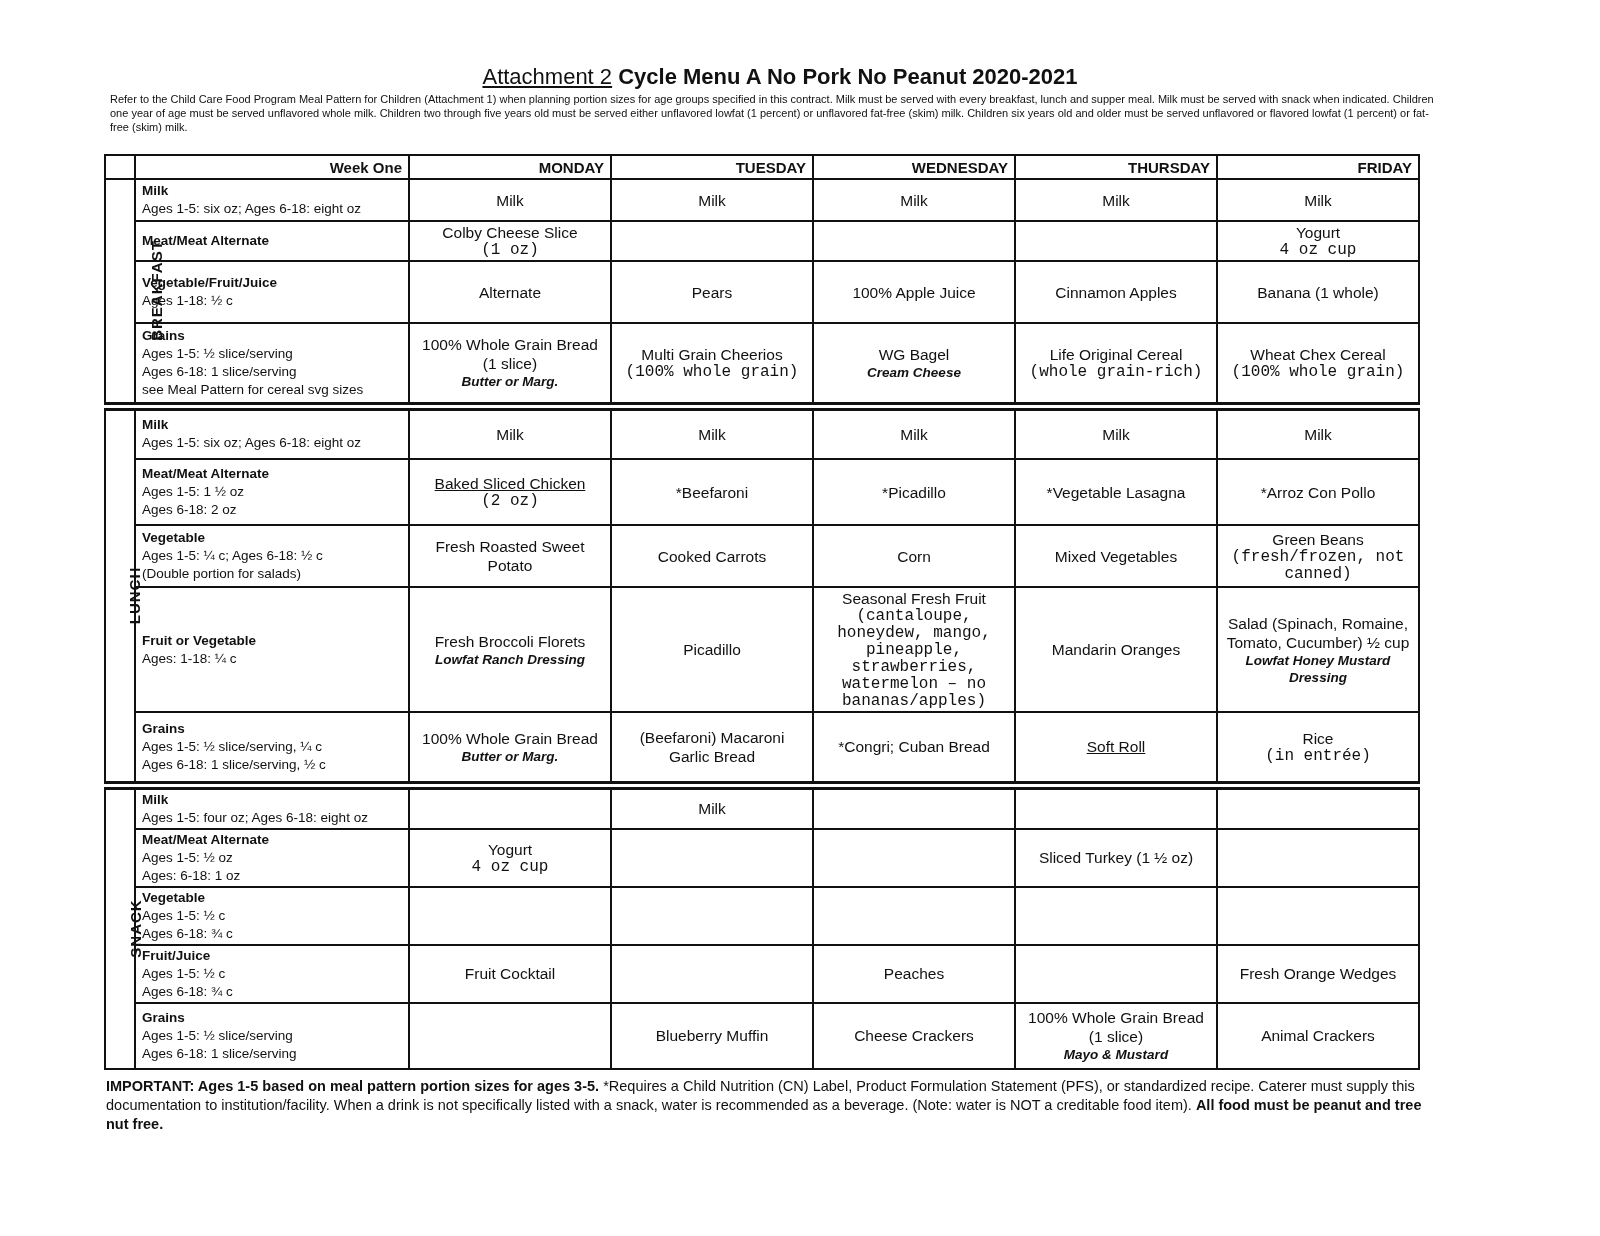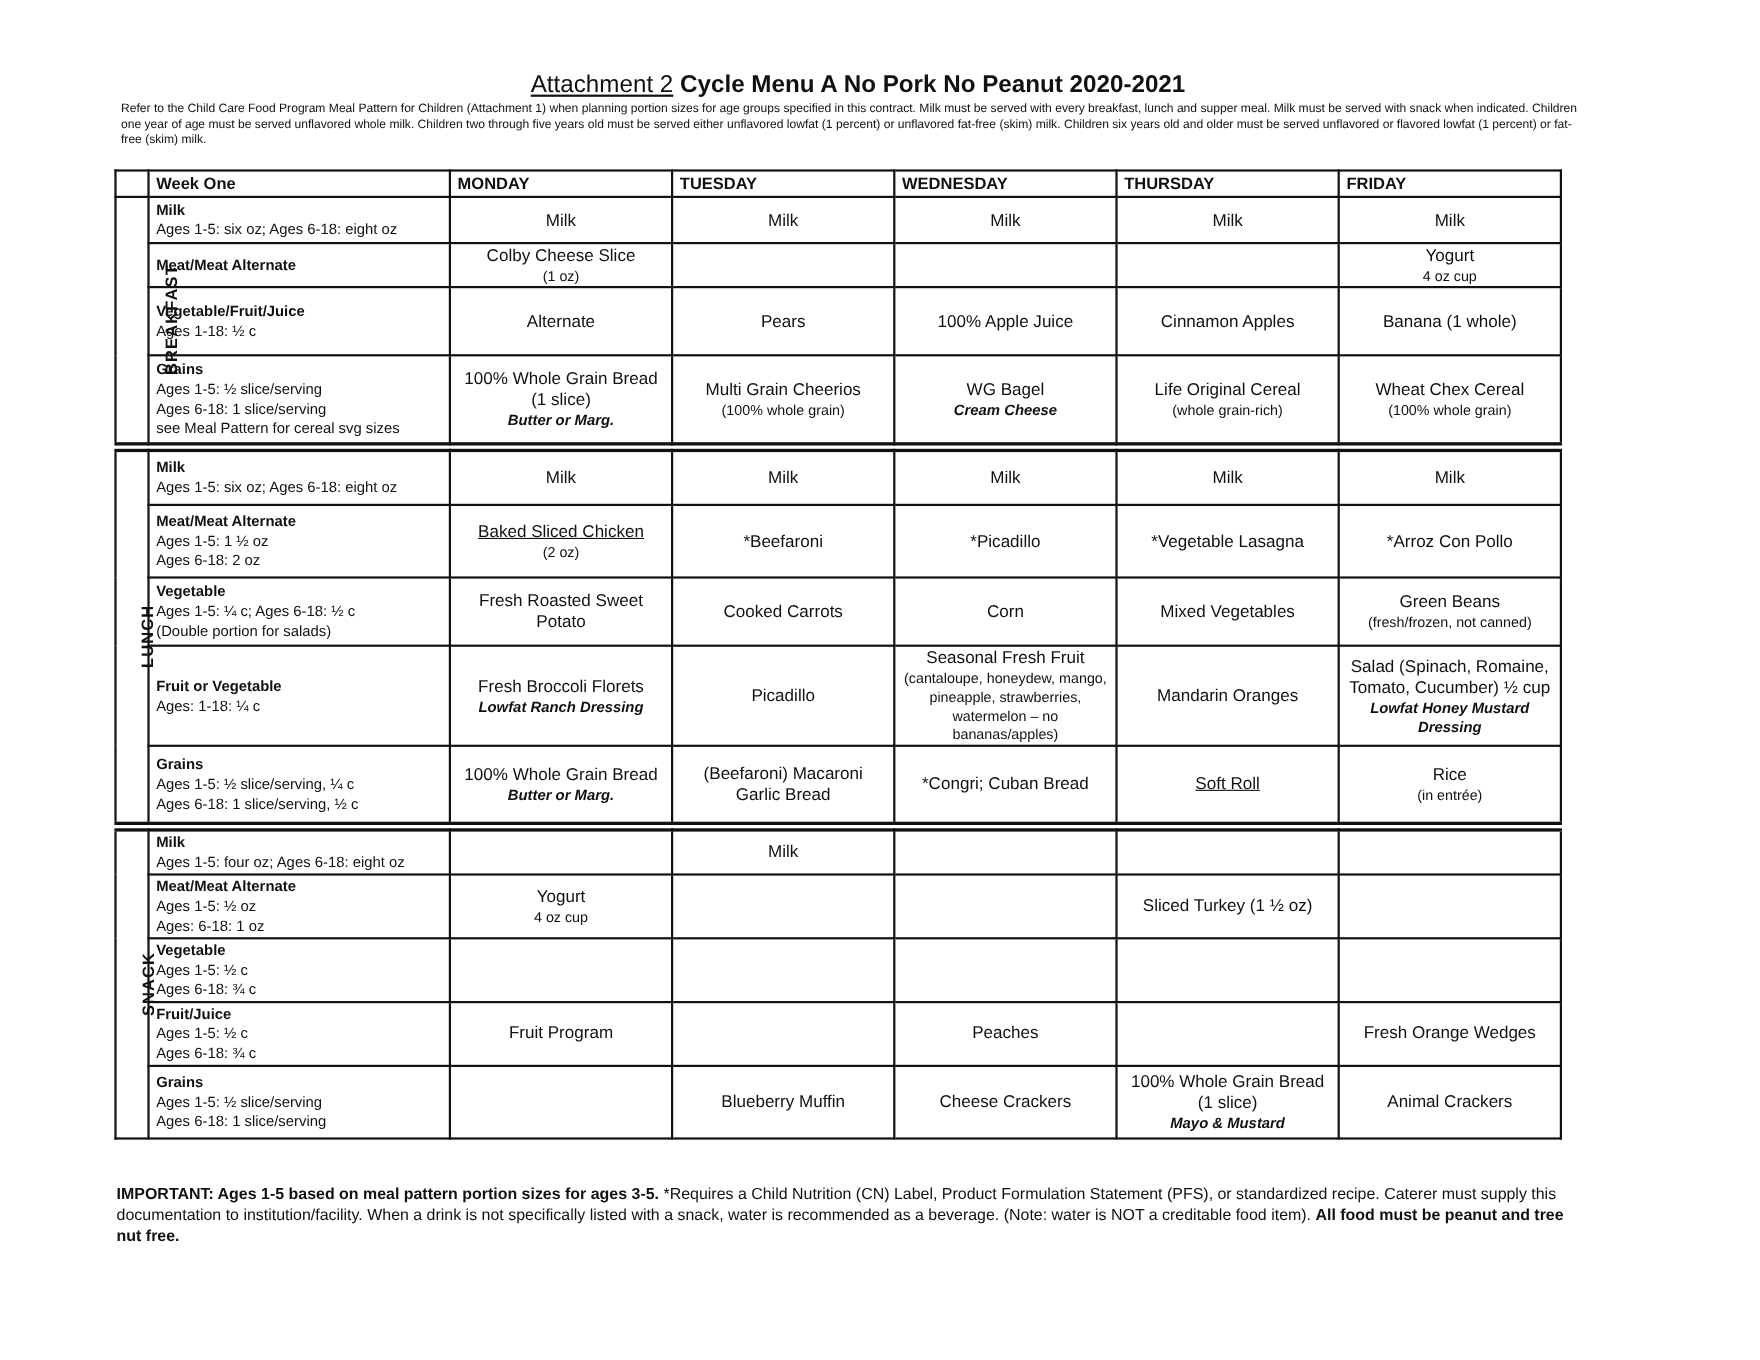--- a/index.html
+++ b/index.html
@@ -2,28 +2,28 @@
 <html><head>
 <meta charset="utf-8">
 <style>
   html, body { margin: 0; padding: 0; background: #ffffff; }
   body { width: 1600px; height: 1236px; position: relative; font-family: "Liberation Sans", sans-serif; color: #111; overflow: hidden; }
   .title { position: absolute; top: 64px; left: 0; width: 1560px; text-align: center; font-size: 22px; font-weight: bold; }
   .title .att { font-weight: normal; text-decoration: underline; }
   .intro { position: absolute; top: 92px; left: 110px; width: 1330px; font-size: 11px; line-height: 14px; }
   table.menu { position: absolute; top: 154px; left: 104px; width: 1316px; border-collapse: collapse; table-layout: fixed; }
   table.menu td, table.menu th { border: 2px solid #111; padding: 1px 6px; vertical-align: middle; }
-  table.menu th { font-size: 15px; font-weight: bold; height: 20px; text-align: left; }
+  table.menu th { font-size: 15px; font-weight: bold; height: 20px; text-align: right; }
   .meal { width: 22px; padding: 0 !important; text-align: center; }
   .meal span { display: inline-block; transform: rotate(-90deg); font-weight: bold; font-size: 15px; letter-spacing: 1px; white-space: nowrap; }
   .comp { width: 262px; font-size: 13.5px; line-height: 18px; text-align: left; }
   .comp .cn { font-weight: bold; display: block; }
   .comp .cd { display: block; }
   .cell { text-align: center; font-size: 15.5px; line-height: 19px; }
-  .cell .sub { display: block; font-size: 13px; line-height: 17px; }
+  .cell .sub { display: block; font-size: 16px; line-height: 17px; font-family: Liberation Mono, monospace; }
   .cell .it { display: block; font-style: italic; font-weight: bold; font-size: 13.5px; line-height: 17px; }
   tr.sep td { border-left: none; border-right: none; height: 3px; padding: 0; border-top: 3px solid #111; border-bottom: 3px solid #111; }
   .note { position: absolute; top: 1077px; left: 106px; width: 1340px; font-size: 14.5px; line-height: 19px; }
   .note b { font-weight: bold; }
 </style>
 </head>
 <body>
 
 <div class="title">
   <span class="att">Attachment 2</span>
@@ -305,21 +305,21 @@
         <td class="cell"></td>
         <td class="cell"></td>
       </tr>
       <tr style="height: 56px;">
         <td class="comp">
           <span class="cn">Fruit/Juice</span>
           <span class="cd">Ages 1-5: ½ c</span>
           <span class="cd">Ages 6-18: ¾ c</span>
         </td>
         <td class="cell">
-          <span class="" style="display: block;">Fruit Program</span>
+          <span class="" style="display: block;">Fruit Cocktail</span>
         </td>
         <td class="cell"></td>
         <td class="cell">
           <span class="" style="display: block;">Peaches</span>
         </td>
         <td class="cell"></td>
         <td class="cell">
           <span class="" style="display: block;">Fresh Orange Wedges</span>
         </td>
       </tr>

